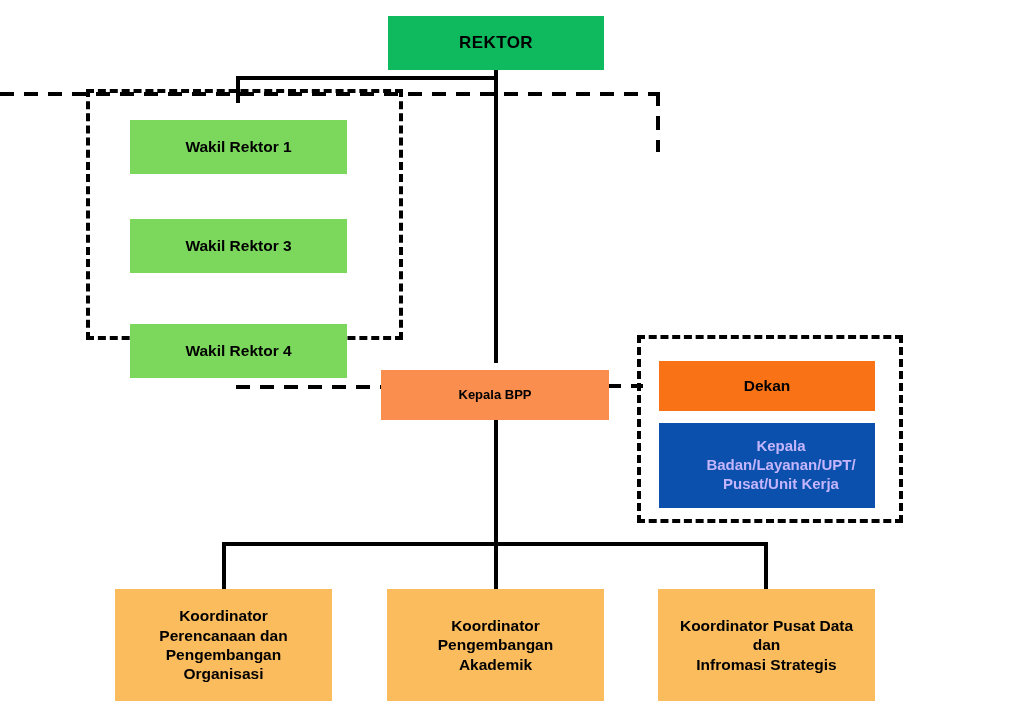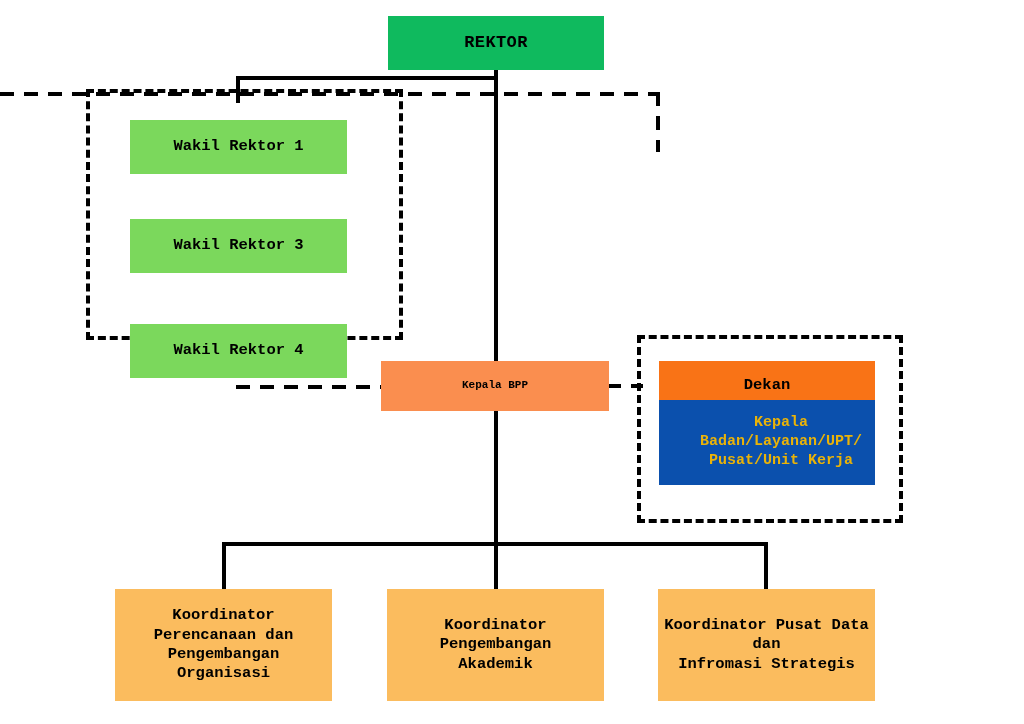--- a/index.html
+++ b/index.html
@@ -6,21 +6,21 @@
   html, body {
     margin: 0;
     padding: 0;
     background: #ffffff;
   }
   #canvas {
     position: relative;
     width: 968px;
     height: 724px;
     background: #ffffff;
-    font-family: Liberation Mono, monospace;
+    font-family: Liberation Sans, sans-serif;
     overflow: hidden;
   }
 
   
   .node {
     position: absolute;
     box-sizing: border-box;
     display: flex;
     align-items: center;
     justify-content: center;
@@ -45,36 +45,36 @@
     width: 217px; height: 54px;
     background: #7bd85c;
     font-size: 15.5px;
   }
   .wakil-1 { top: 120px; }
   .wakil-2 { top: 161px; }
   .wakil-3 { top: 219px; }
   .wakil-4 { top: 276px; margin-top: 48px; }
 
   .node-bpp {
-    left: 381px; top: 361px;
+    left: 381px; top: 370px;
     width: 228px; height: 50px;
     background: #fa8e4f;
-    font-size: 11px;
+    font-size: 13px;
   }
   .node-dekan {
     left: 659px; top: 361px;
     width: 216px; height: 50px;
     background: #f97316;
     font-size: 15.5px;
   }
   .node-kepala-badan {
-    left: 659px; top: 400px;
+    left: 659px; top: 423px;
     width: 216px; height: 85px;
     background: #0b50ad;
-    color: #eab308;
+    color: #c4b5fd;
     font-size: 15px;
     padding-left: 34px;
   }
 
   .node-coord {
     width: 217px; height: 112px;
     background: #fbbc5e;
     font-size: 15.5px;
     top: 589px;
   }

